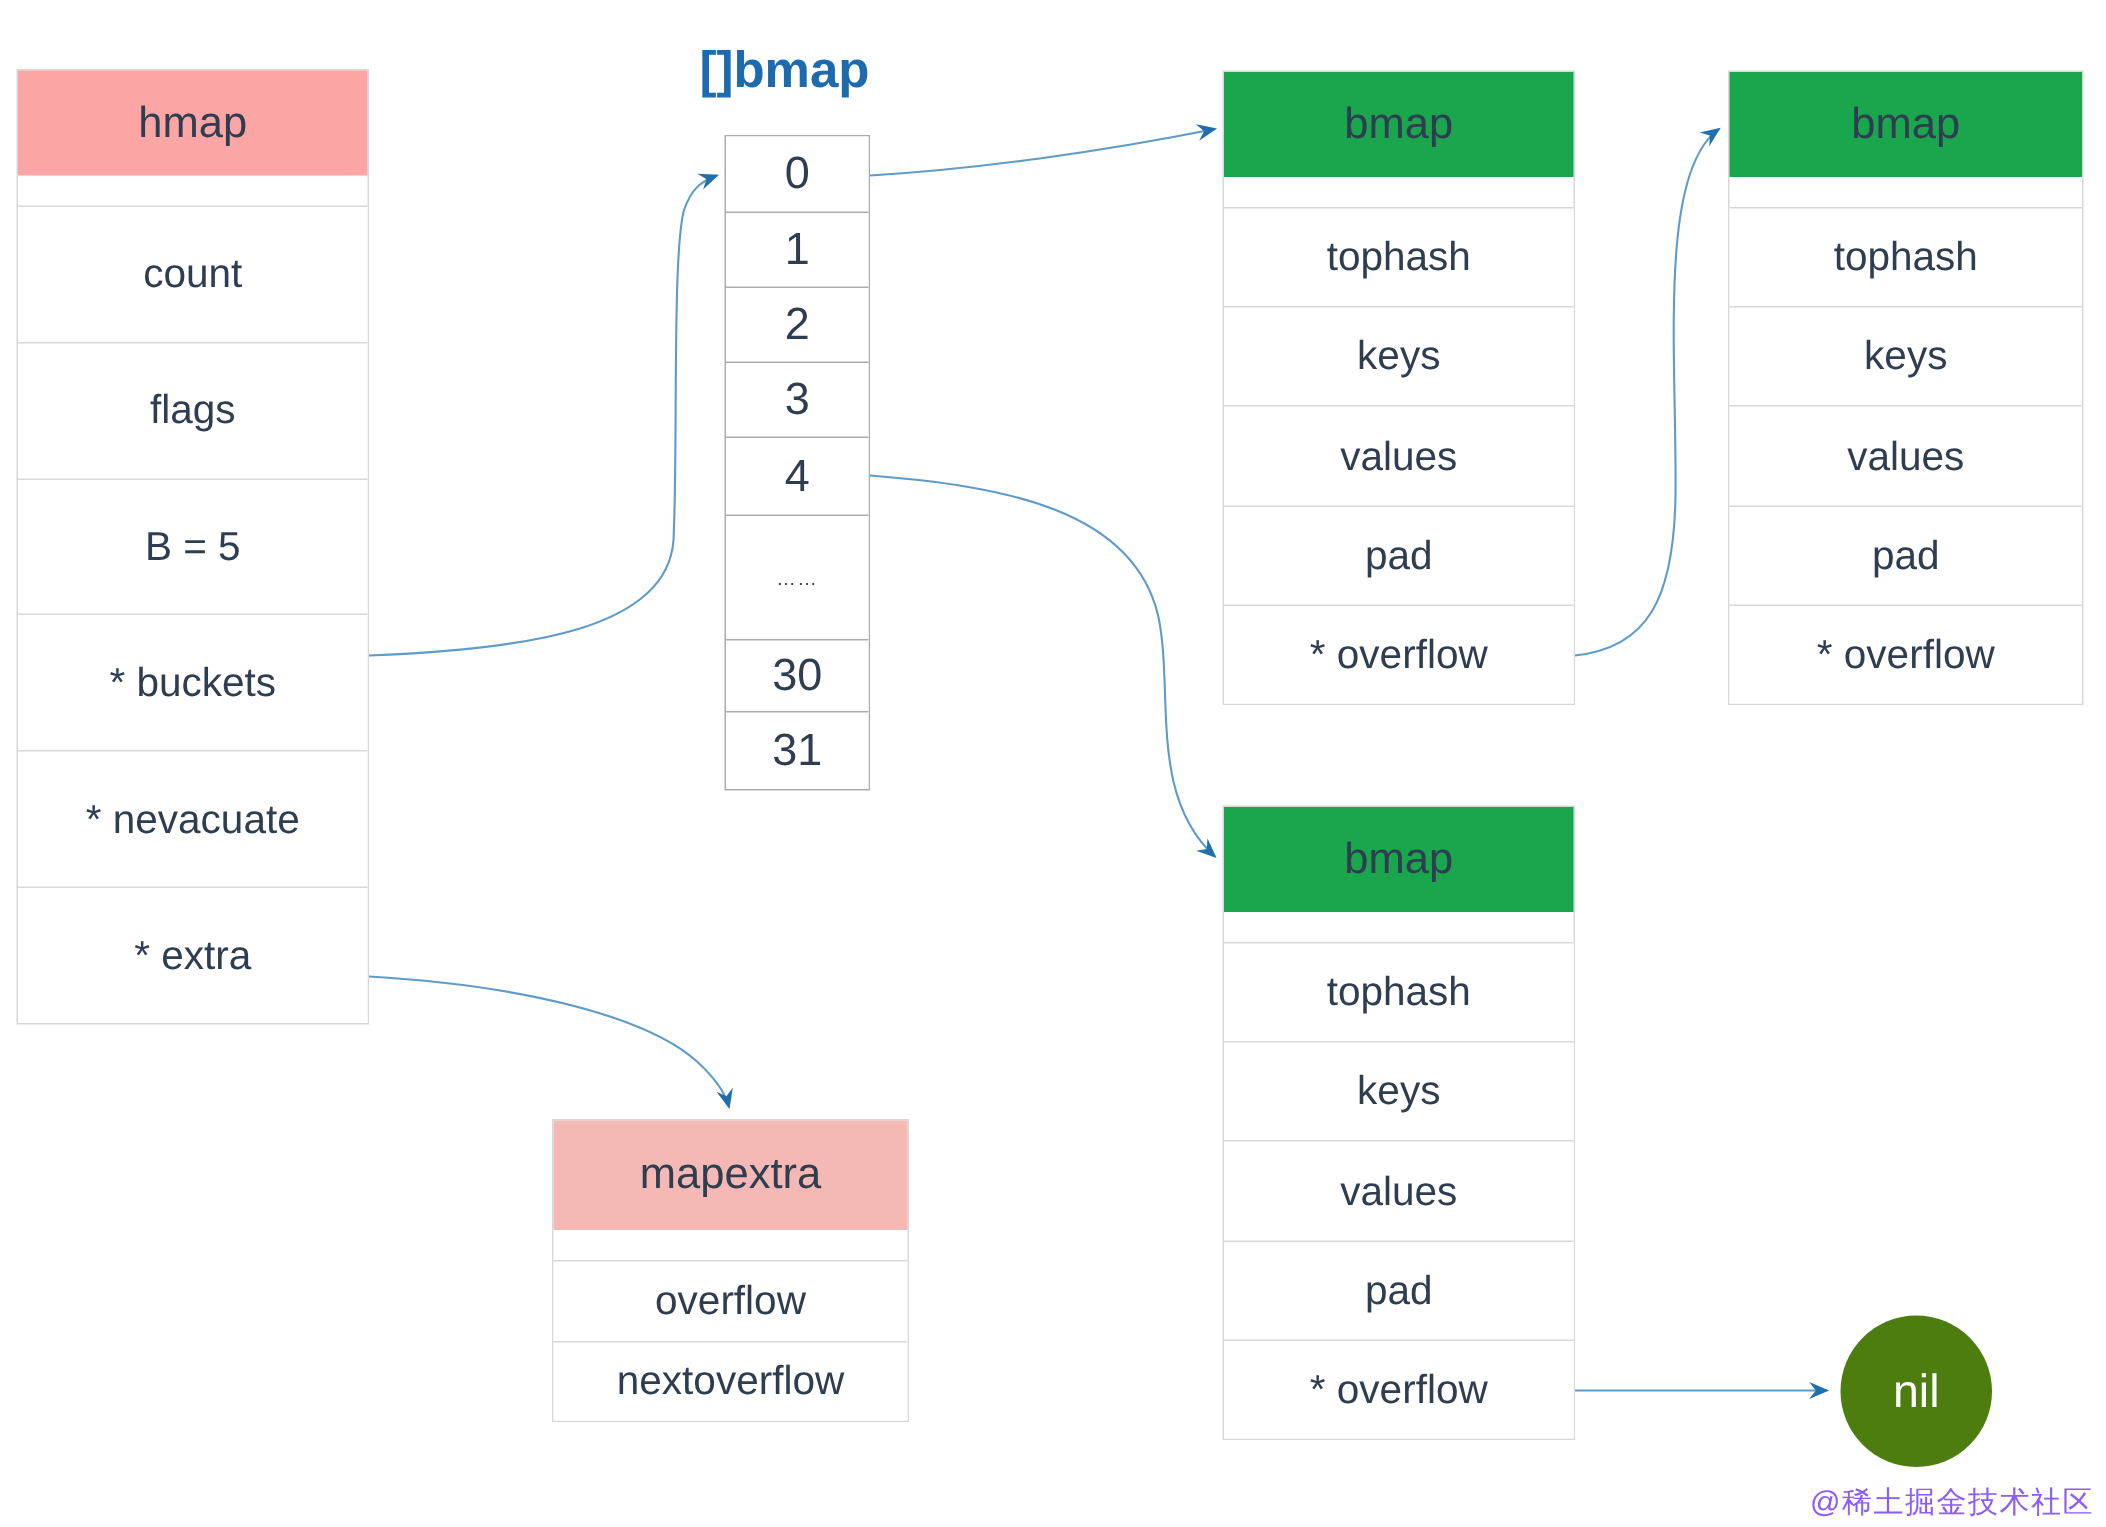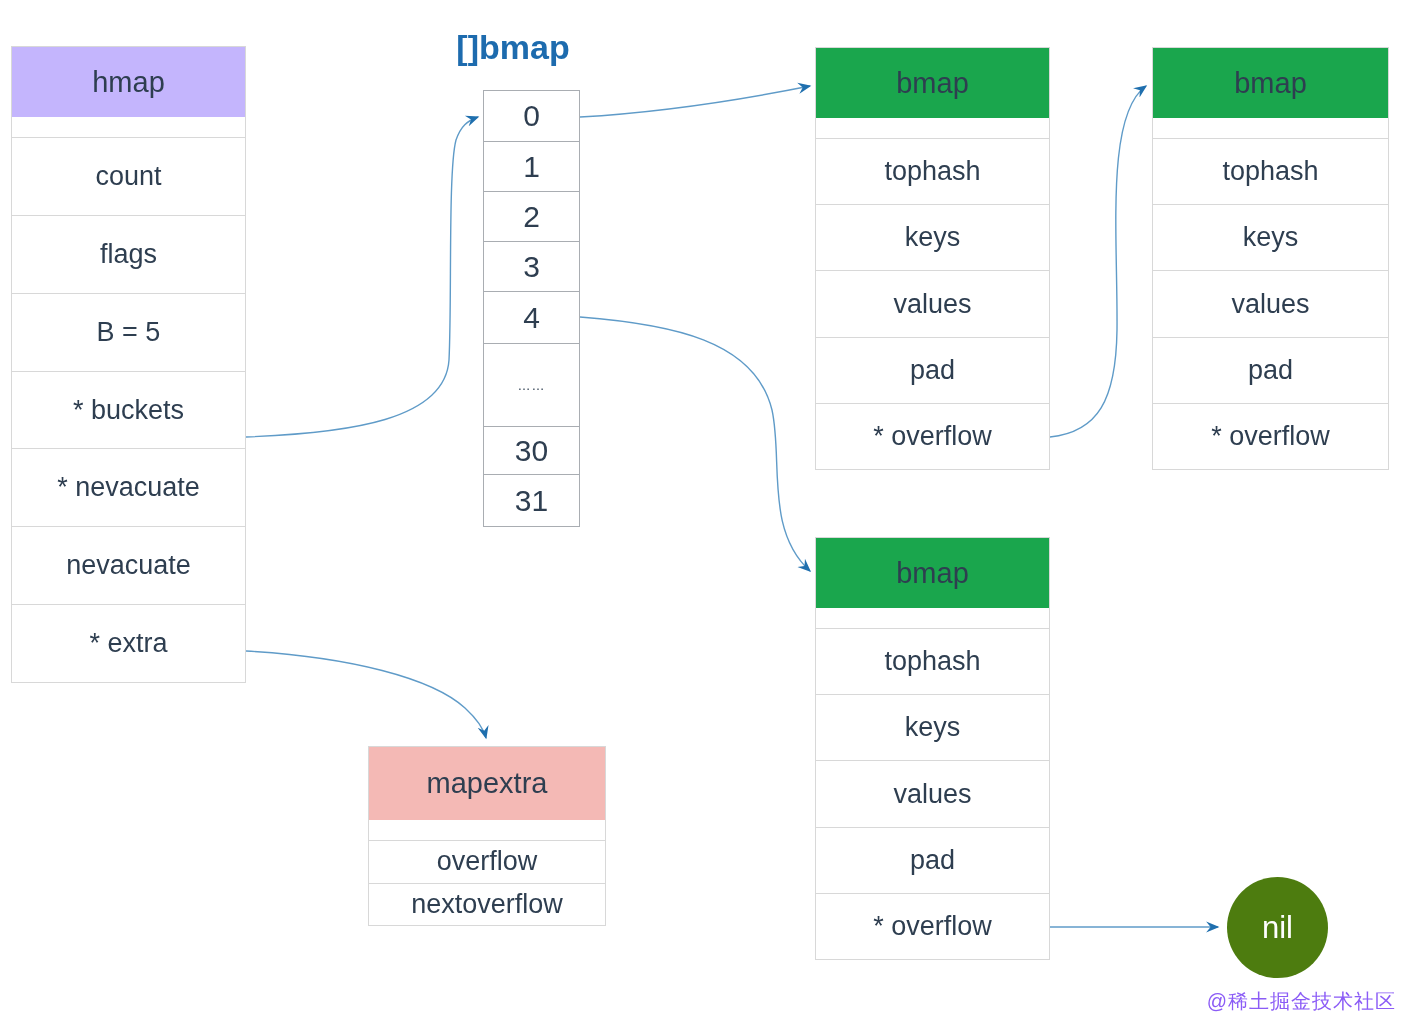--- a/index.html
+++ b/index.html
@@ -22,36 +22,36 @@
   
   #hmap{left:11px;top:46px;width:235px;height:637px;}
   #hmap .hdr{height:70px;}
   
   .bmap{width:235px;height:423px;}
   .bmap .hdr{height:70px;}
   #bmap-top{left:815px;top:47px;}
   #bmap-right{left:1152px;top:47px;width:237px;}
   #bmap-bottom{left:815px;top:537px;}
   
-  #mapextra{left:368px;top:746px;width:238px;height:180px;}
+  #mapextra{left:368px;top:746px;width:238px;height:202px;}
   #mapextra .hdr{height:73px;}
   
   #bucket-array{left:483px;top:90px;width:97px;border:1px solid #a9adb2;background:#fff;}
   #bucket-array .cell{
     box-sizing:border-box;height:50px;display:flex;align-items:center;justify-content:center;
     font-size:30px;border-top:1px solid #a9adb2;background:#ffffff;
   }
   #bucket-array .cell:first-child{border-top:none;}
   #bucket-array .cell:nth-child(5){height:52px;}
   #bucket-array .cell:nth-child(6){height:83px;font-size:13px;letter-spacing:1px;color:#2e3e50;}
   #bucket-array .cell:nth-child(7){height:48px;}
   #bucket-array .cell:nth-child(8){height:52px;}
   
   #array-label{
-    position:absolute;left:438px;top:28px;width:150px;text-align:center;
+    position:absolute;left:448px;top:28px;width:150px;text-align:center;
     font-size:34px;font-weight:700;color:#1d6bae;
   }
   
   #nil-node{
     position:absolute;left:1227px;top:877px;width:101px;height:101px;border-radius:50%;
     display:flex;align-items:center;justify-content:center;
     color:#ffffff;font-size:31px;
   }
   
   #watermark{
@@ -74,28 +74,27 @@
     </defs>
     <path class="edge" d="M246,437 C350,433 445,420 449,360 C452,300 448,170 456,140 C461,126 467,121 478,117" marker-end="url(#arr)"></path>
     <path class="edge" d="M580,117 C650,113 735,101 810,86" marker-end="url(#arr)"></path>
     <path class="edge" d="M580,317 C670,324 755,340 772,410 C783,460 765,530 810,571" marker-end="url(#arr)"></path>
     <path class="edge" d="M1050,437 C1098,432 1116,400 1117,330 C1118,240 1105,115 1146,86" marker-end="url(#arr)"></path>
     <path class="edge" d="M1050,927 L1218,927" marker-end="url(#arr)"></path>
     <path class="edge" d="M246,651 C350,657 432,678 465,708 C478,720 484,730 486,738" marker-end="url(#arr)"></path>
   </svg>
 
   <div class="node table" id="hmap">
-    <div class="hdr" style="background: #c4b5fd;">hmap</div>
+    <div class="hdr" style="background: #fca5a5;">hmap</div>
     <div class="rows">
         <div class="row">count</div>
         <div class="row">flags</div>
         <div class="row">B = 5</div>
         <div class="row">* buckets</div>
         <div class="row">* nevacuate</div>
-        <div class="row">nevacuate</div>
         <div class="row">* extra</div>
       </div>
   </div>
 
   <div id="array-label">[]bmap</div>
 
   <div class="node" id="bucket-array">
       <div class="cell">0</div>
       <div class="cell">1</div>
       <div class="cell">2</div>

